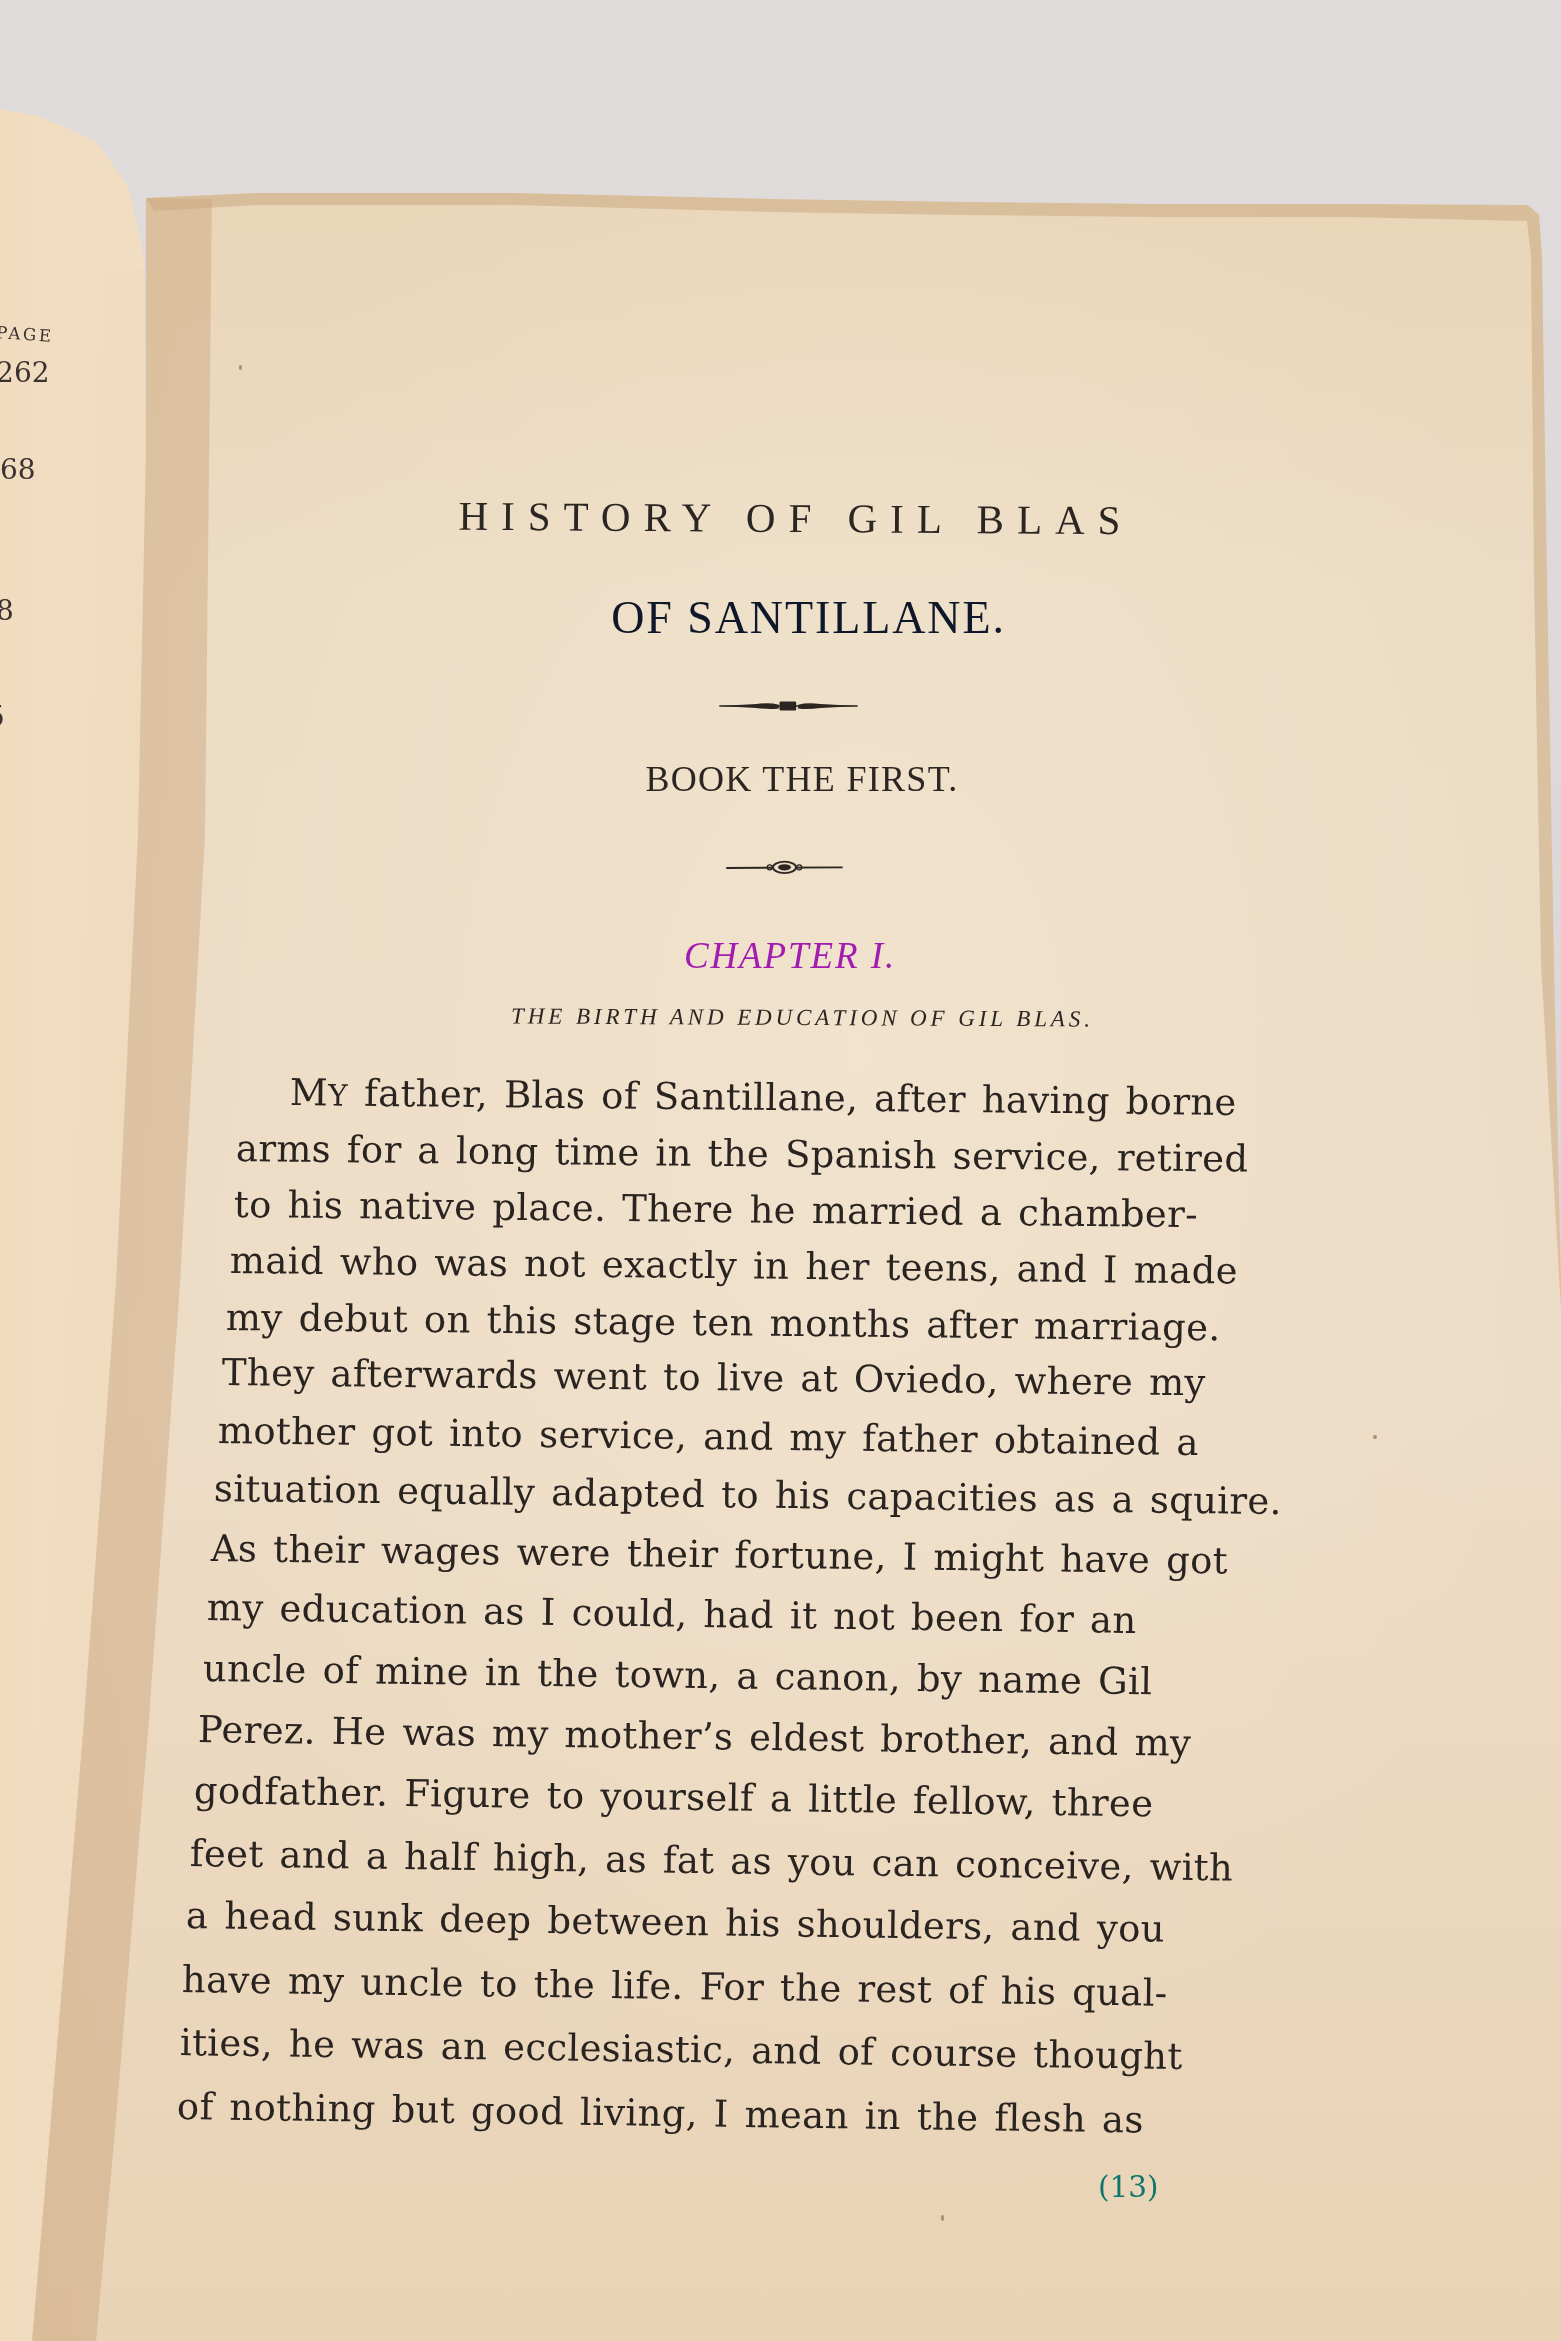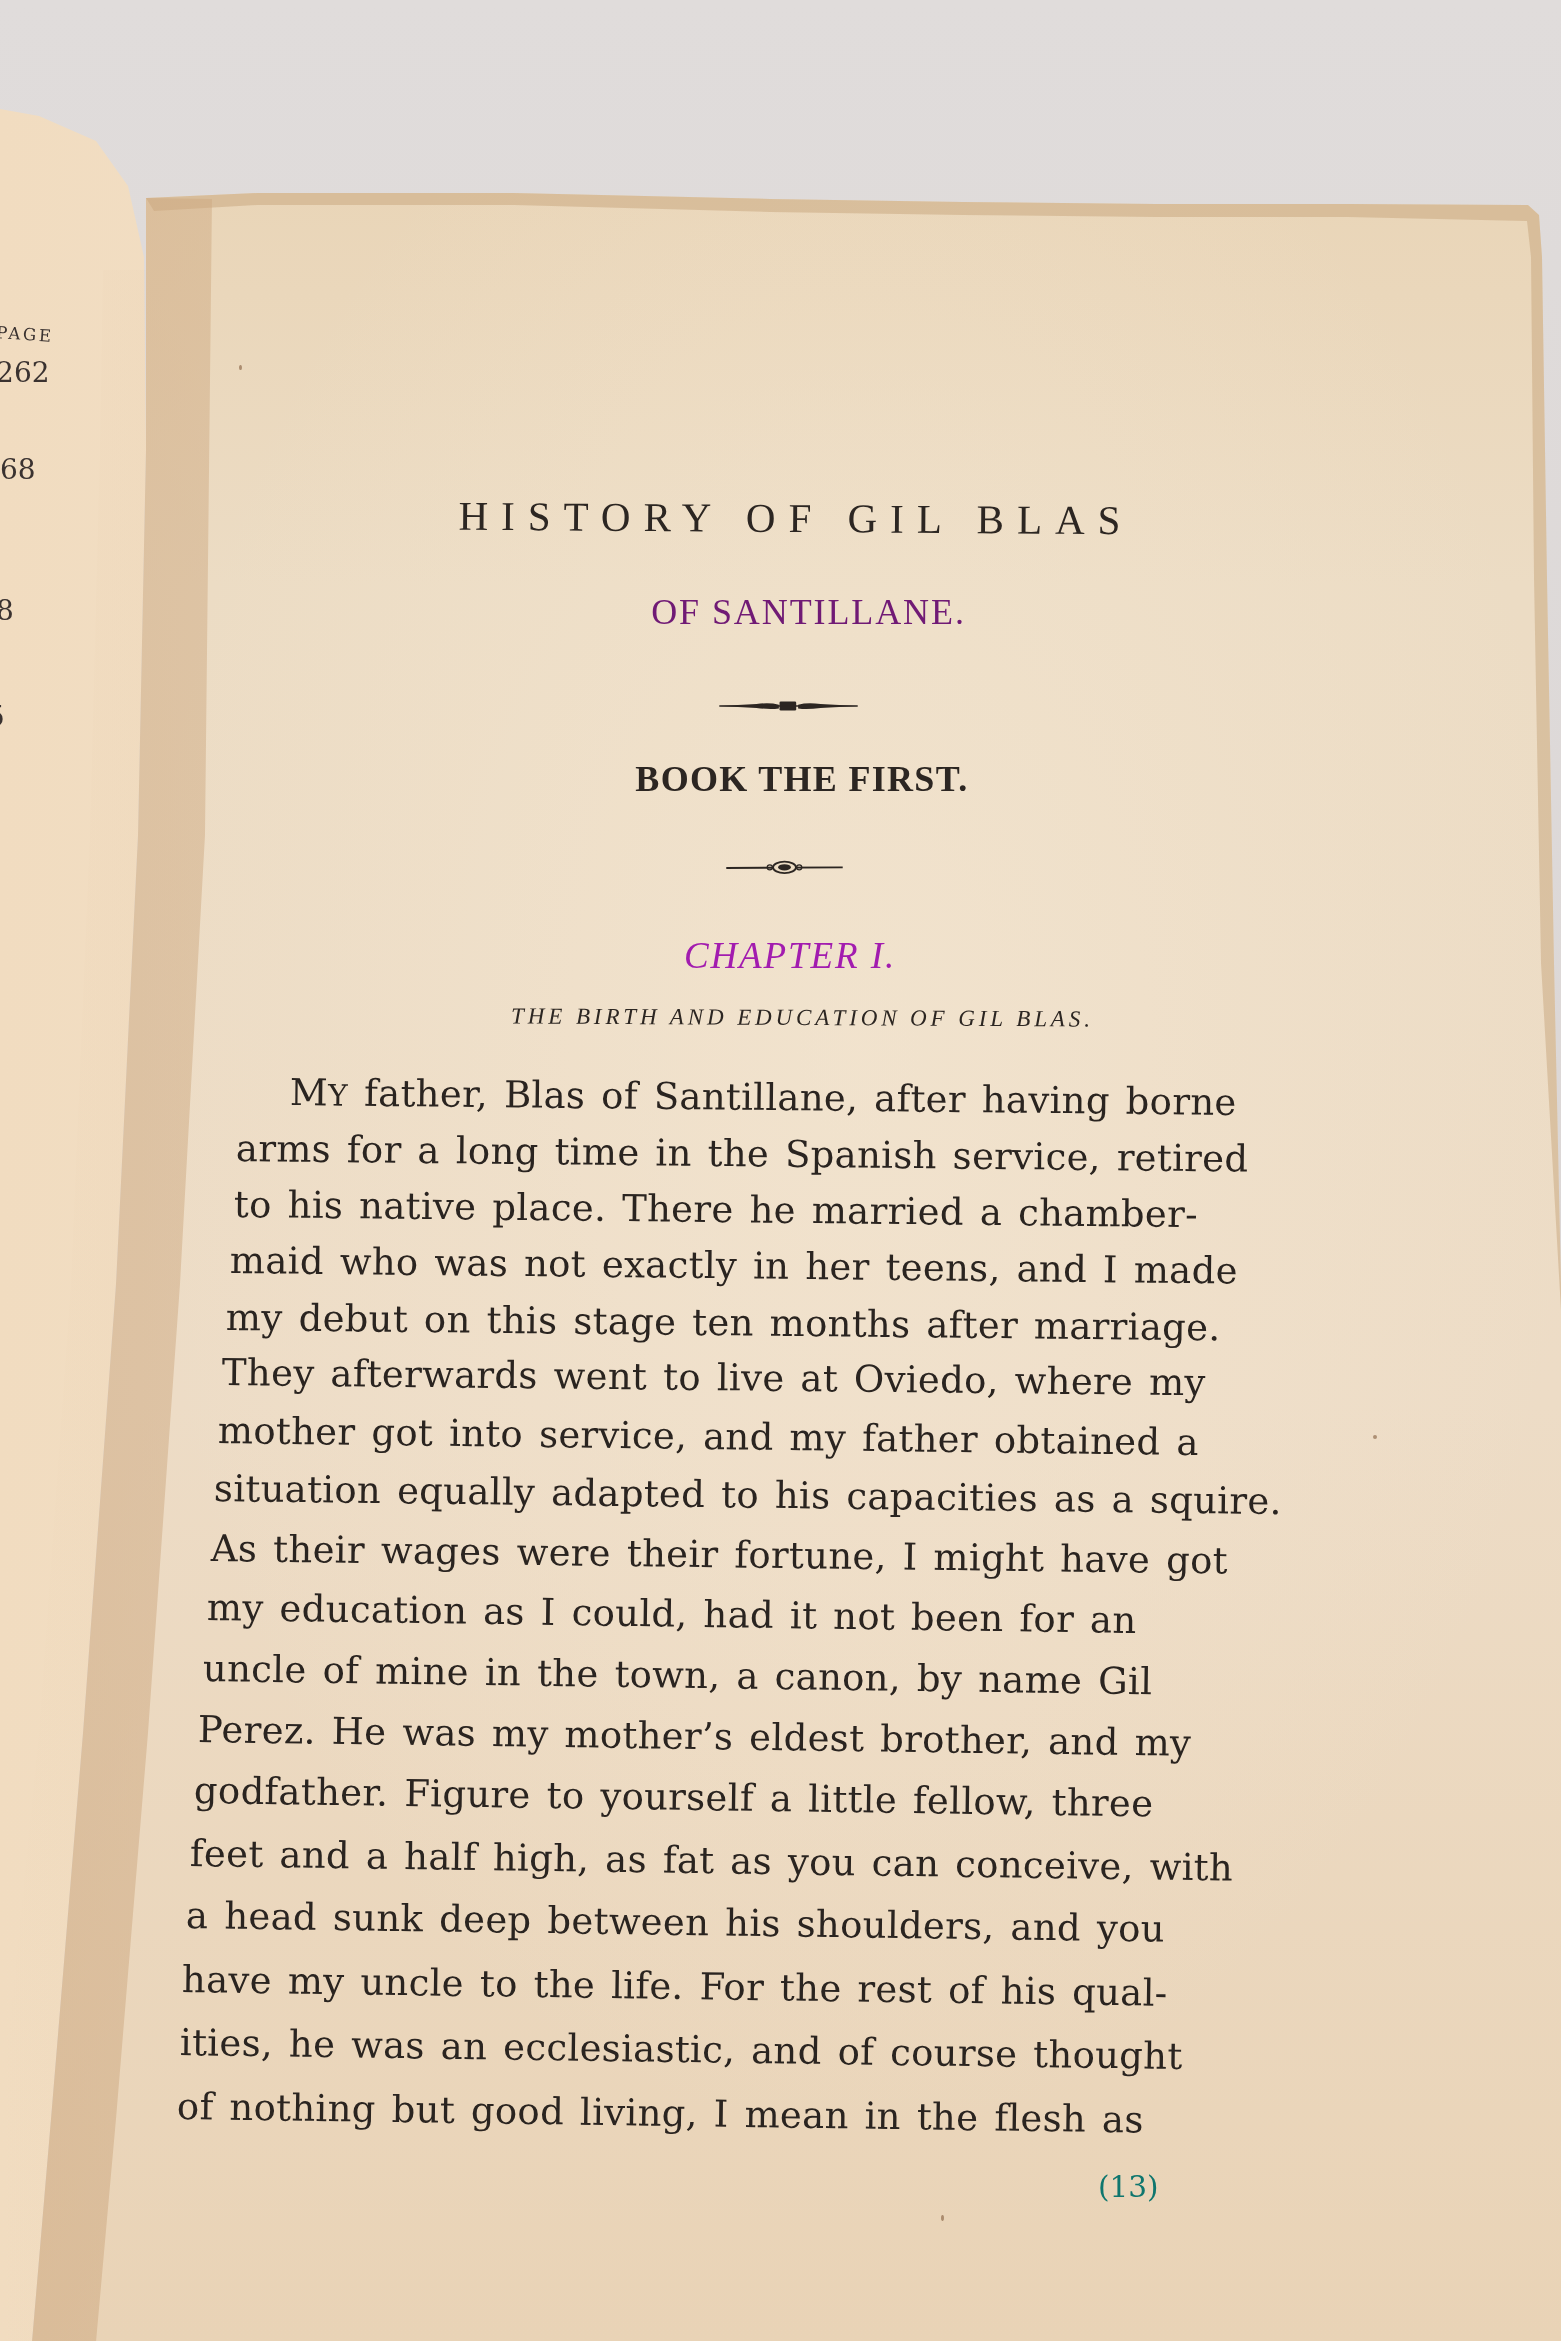--- a/index.html
+++ b/index.html
@@ -104,41 +104,40 @@
       transform: rotate(0.4deg);
       white-space: nowrap;
     }
     .subtitle {
       position: absolute;
       left: 449px;
       top: 591px;
       width: 719px;
       text-align: center;
       font-family: "Liberation Serif", serif;
-      font-size: 36px;
+      font-size: 46px;
       letter-spacing: 1.9px;
-      color: #701a75;
+      color: #0f172a;
       white-space: nowrap;
     }
     .ornament {
       position: absolute;
       display: block;
     }
     .book-heading {
       position: absolute;
       left: 481px;
       top: 758px;
       width: 642px;
       text-align: center;
       font-family: "Liberation Serif", serif;
       font-size: 36px;
       letter-spacing: 1.3px;
       color: #2c2622;
       white-space: nowrap;
-      font-weight: bold;
     }
     .chapter-heading {
       position: absolute;
       left: 501px;
       top: 918px;
       width: 578px;
       text-align: center;
       font-family: "Liberation Serif", serif;
       font-style: italic;
       font-size: 37px;

